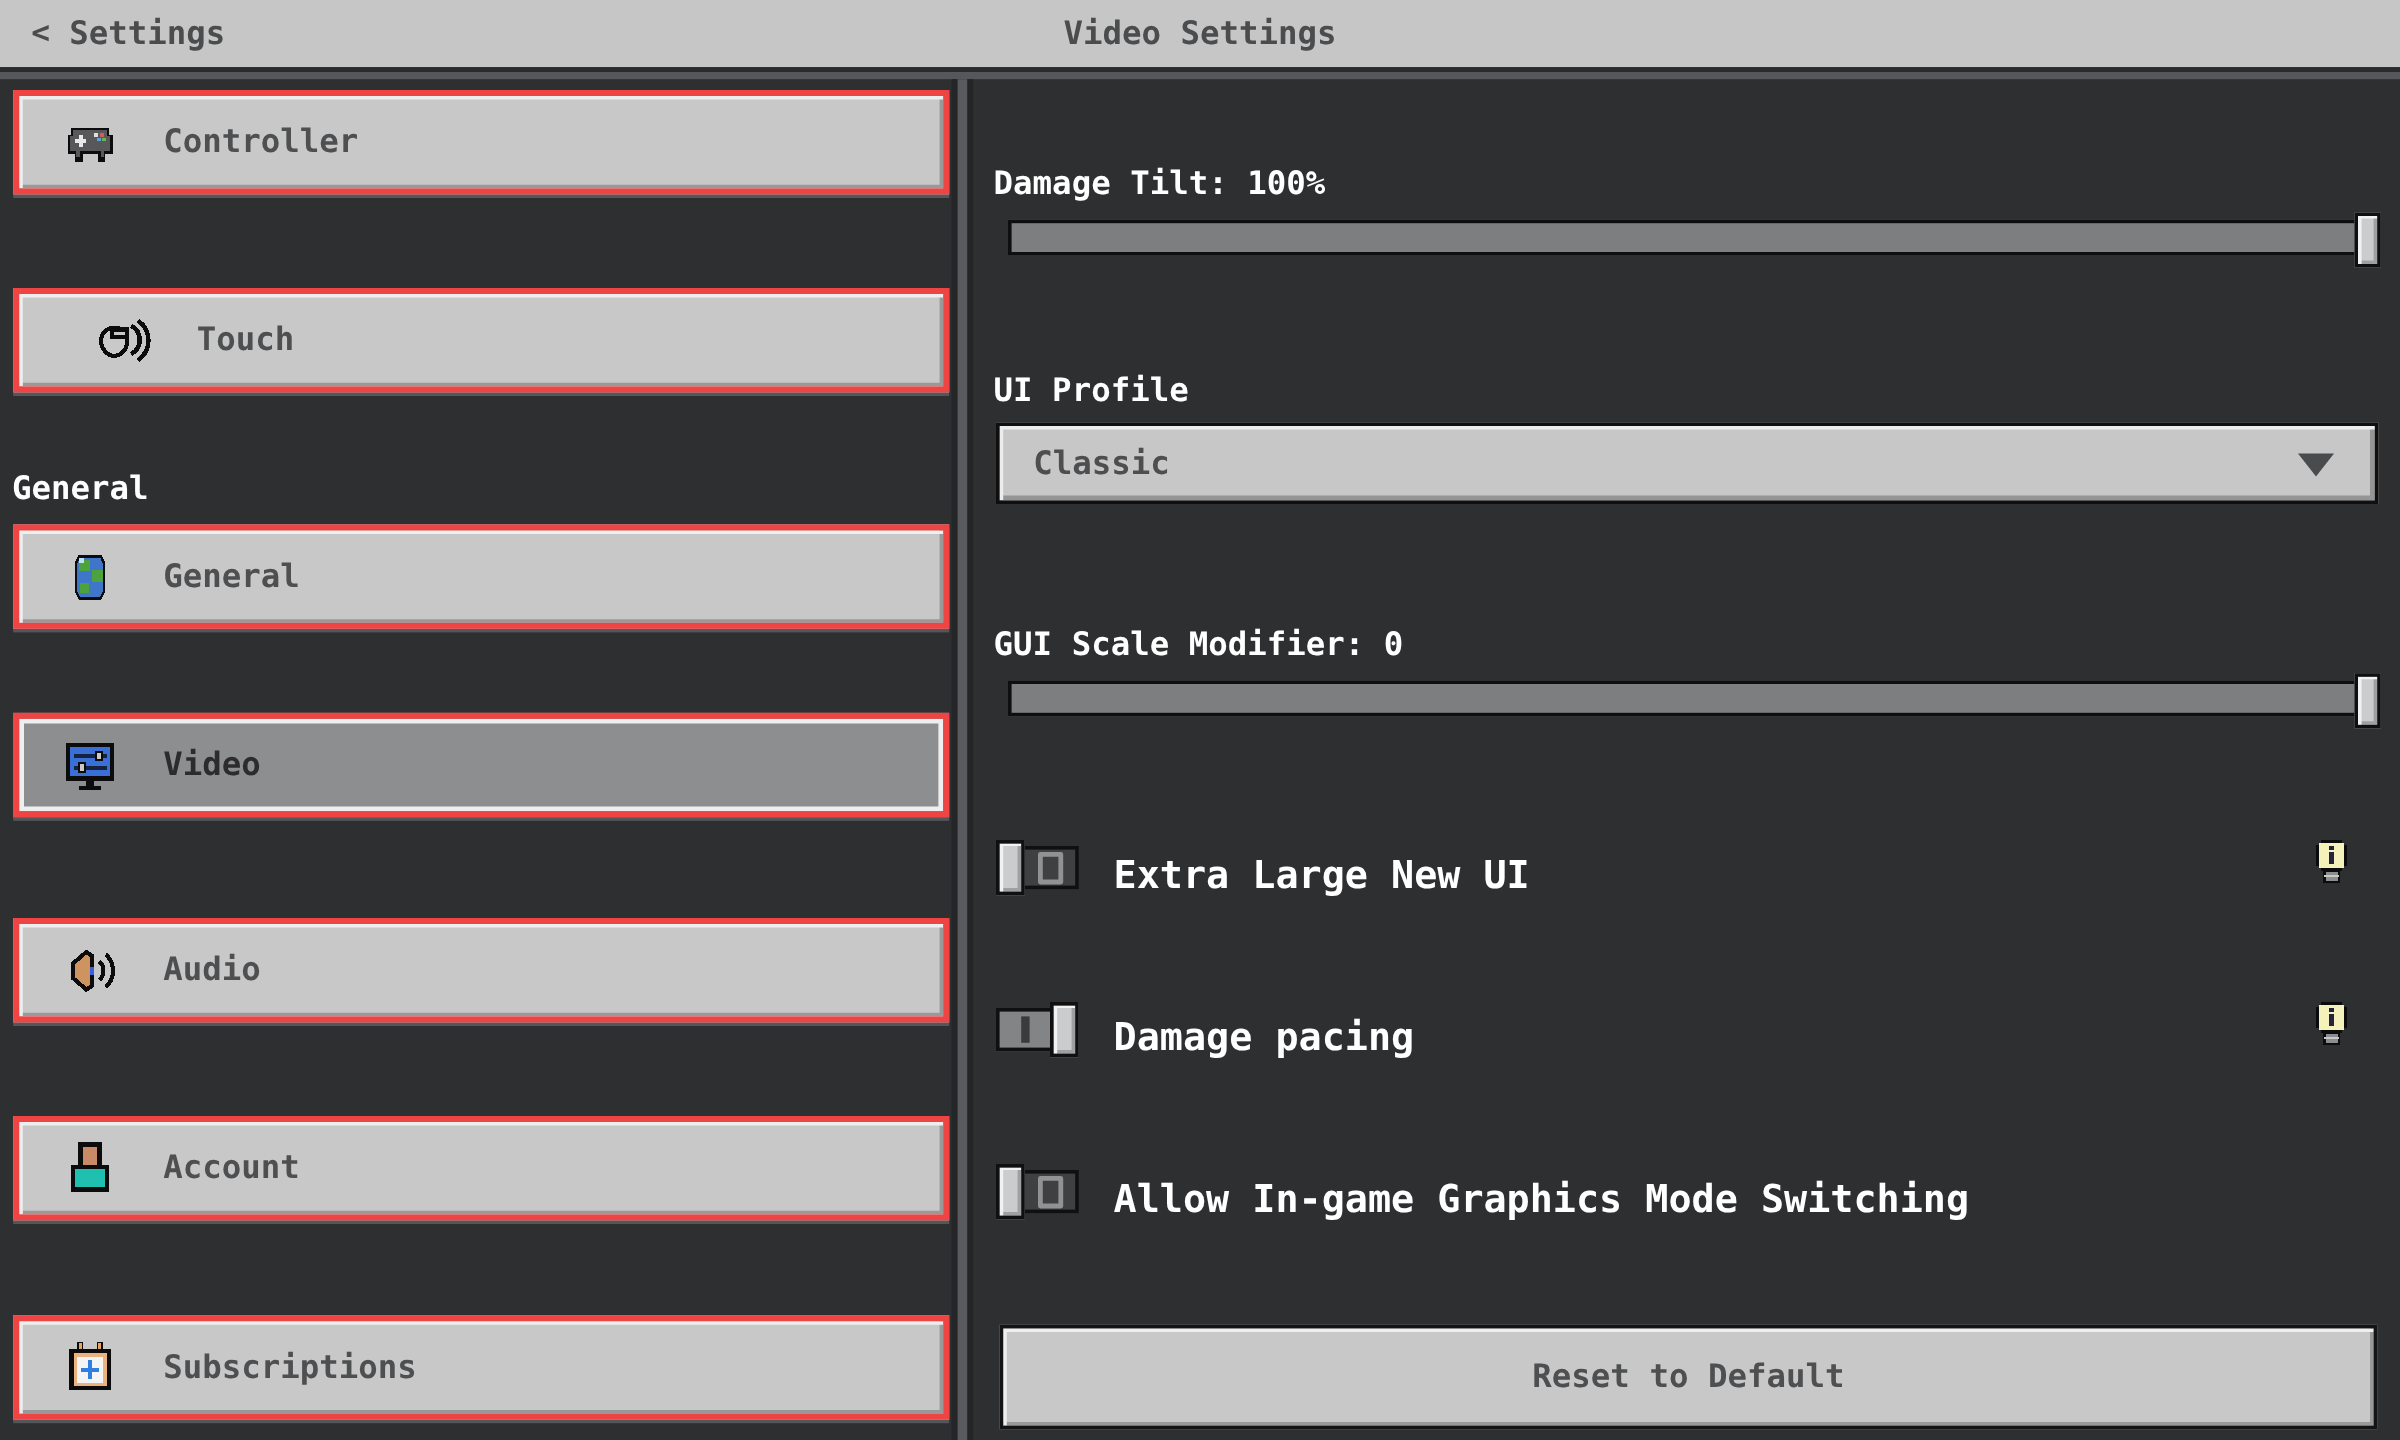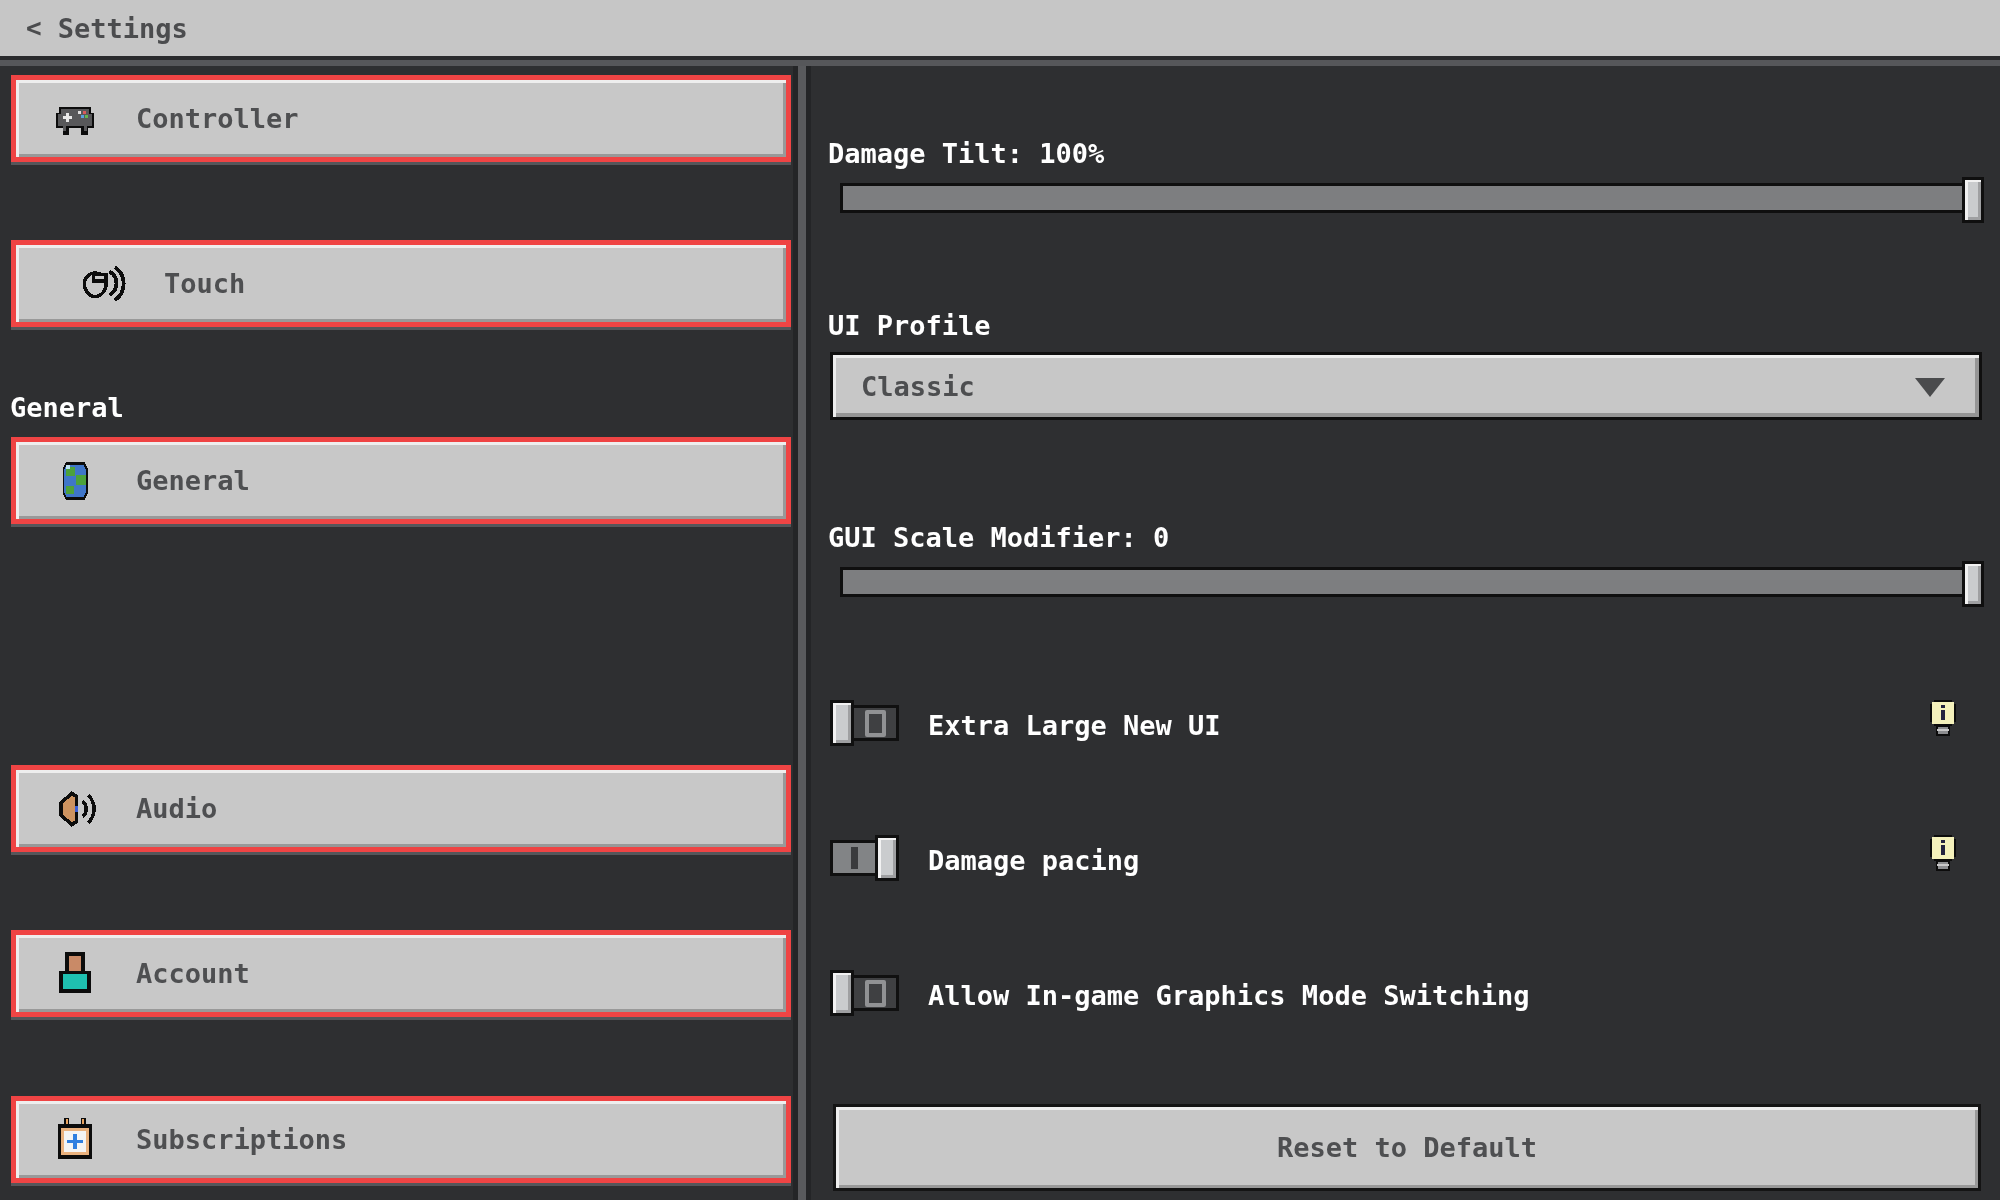--- a/index.html
+++ b/index.html
@@ -47,21 +47,21 @@
 
   .toggle{position:absolute;display:flex;align-items:center;cursor:pointer;}
   .toggle .knob{width:24px;height:46px;background:#caccce;border:3px solid #101010;box-sizing:border-box;
     box-shadow:inset 3px 2px 0 #f2f2f2, inset -3px -3px 0 #9fa0a2;z-index:2;}
   .toggle .track{width:48px;height:36px;border:3px solid #101010;box-sizing:border-box;
     display:flex;align-items:center;justify-content:center;}
   .toggle.off .track{background:#3f4042;margin-left:-3px;}
   .toggle.on  .track{background:#828486;margin-right:-3px;}
   .glyph-o{width:13px;height:19px;border:4px solid #919294;border-radius:2px;}
   .glyph-i{width:7px;height:22px;background:#3a3b3d;}
-  .toggle-label{position:absolute;color:#ffffff;font-size:27px;}
+  .toggle-label{position:absolute;color:#ffffff;font-size:32px;}
 
   .bulb{position:absolute;width:34px;height:50px;}
 
   .big-btn{position:absolute;background:#c8c8c8;border:3px solid #141414;box-sizing:border-box;
     box-shadow:inset 3px 3px 0 #eeeeee, inset -3px -3px 0 #999999;
     display:flex;align-items:center;justify-content:center;color:#4e4f51;font-size:27px;cursor:pointer;}
 
   svg{shape-rendering:crispEdges;}
 </style>
 </head>
@@ -69,20 +69,21 @@
 
 <div id="screen">
 
   <div class="header"></div>
   <div class="header-underline"></div>
   <div class="header-underline2"></div>
   <div class="back">
     <span class="chev">&lt;</span>
     <span>Settings</span>
   </div>
+  <div class="header-title">Video Settings</div>
 
   <div class="side-btn" style="top:75px;">
     <span class="icon">
       <svg width="50" height="50" viewBox="0 0 16 16">
         <path d="M3 4h10v2h1v5h-2v2h-2v-2H6v2H4v-2H2V6h1z" fill="#0c0c0c"></path>
         <path d="M3.5 4.7h9v1.6h.8v3.9h-1.5v1.6h-1v-1.6H5.2v1.6h-1v-1.6H2.7V6.3h.8z" fill="#58585a"></path>
         <rect x="4" y="7" width="3" height="1" fill="#e8e8e8"></rect>
           <rect x="5" y="6" width="1" height="3" fill="#e8e8e8"></rect>
         <rect x="9" y="5.4" width="1" height="1" fill="#e0dede"></rect>
         <rect x="10.6" y="5.4" width="1" height="1" fill="#d95b5b"></rect>
@@ -114,20 +115,35 @@
         <path d="M5.3 2.8h5.4l.7 1.5v7.4l-.7 1.5H5.3l-.7-1.5V4.3z" fill="#3f76c9"></path>
         <rect x="5" y="3.4" width="3" height="3" fill="#4ca23c"></rect>
         <rect x="8.4" y="6" width="3" height="3.4" fill="#4ca23c"></rect>
         <rect x="5.2" y="9.6" width="2.6" height="2.6" fill="#4ca23c"></rect>
         <rect x="5" y="2.9" width="1.4" height="1.4" fill="#bfe3f2"></rect>
       </svg>
     </span>
     <span class="lbl">General</span>
   </div>
 
+  <div class="side-btn selected" style="top:594px;">
+    <span class="icon">
+      <svg width="50" height="50" viewBox="0 0 16 16">
+        <rect x="1.5" y="2" width="13" height="10" fill="#0c0c0c"></rect>
+        <rect x="2.6" y="3.1" width="10.8" height="7.8" fill="#3b6fd8"></rect>
+        <rect x="3.6" y="5" width="8.8" height="1.1" fill="#16233f"></rect>
+        <rect x="9.5" y="4.4" width="1.6" height="2.2" fill="#c9c9c9" stroke="#0c0c0c" stroke-width="0.5"></rect>
+        <rect x="3.6" y="8" width="8.8" height="1.1" fill="#16233f"></rect>
+        <rect x="5" y="7.4" width="1.6" height="2.2" fill="#c9c9c9" stroke="#0c0c0c" stroke-width="0.5"></rect>
+        <rect x="7" y="12" width="2" height="1.6" fill="#0c0c0c"></rect>
+        <rect x="5" y="13.4" width="6" height="1.2" fill="#0c0c0c"></rect>
+      </svg>
+    </span>
+    <span class="lbl">Video</span>
+  </div>
 
   <div class="side-btn" style="top:765px;">
     <span class="icon">
       <svg width="50" height="50" viewBox="0 0 16 16">
         <path d="M7 3 3.5 6v4L7 13l1.5-1V4z" fill="#cd9360" stroke="#0c0c0c" stroke-width="1.1"></path>
         <rect x="8" y="7" width="1" height="2" fill="#3b5fd8"></rect>
         <path d="M10.5 5.5a3.4 3.4 0 0 1 0 5" fill="none" stroke="#0c0c0c" stroke-width="1.1"></path>
         <path d="M12.2 3.6a6 6 0 0 1 0 8.8" fill="none" stroke="#0c0c0c" stroke-width="1.1"></path>
       </svg>
     </span>

